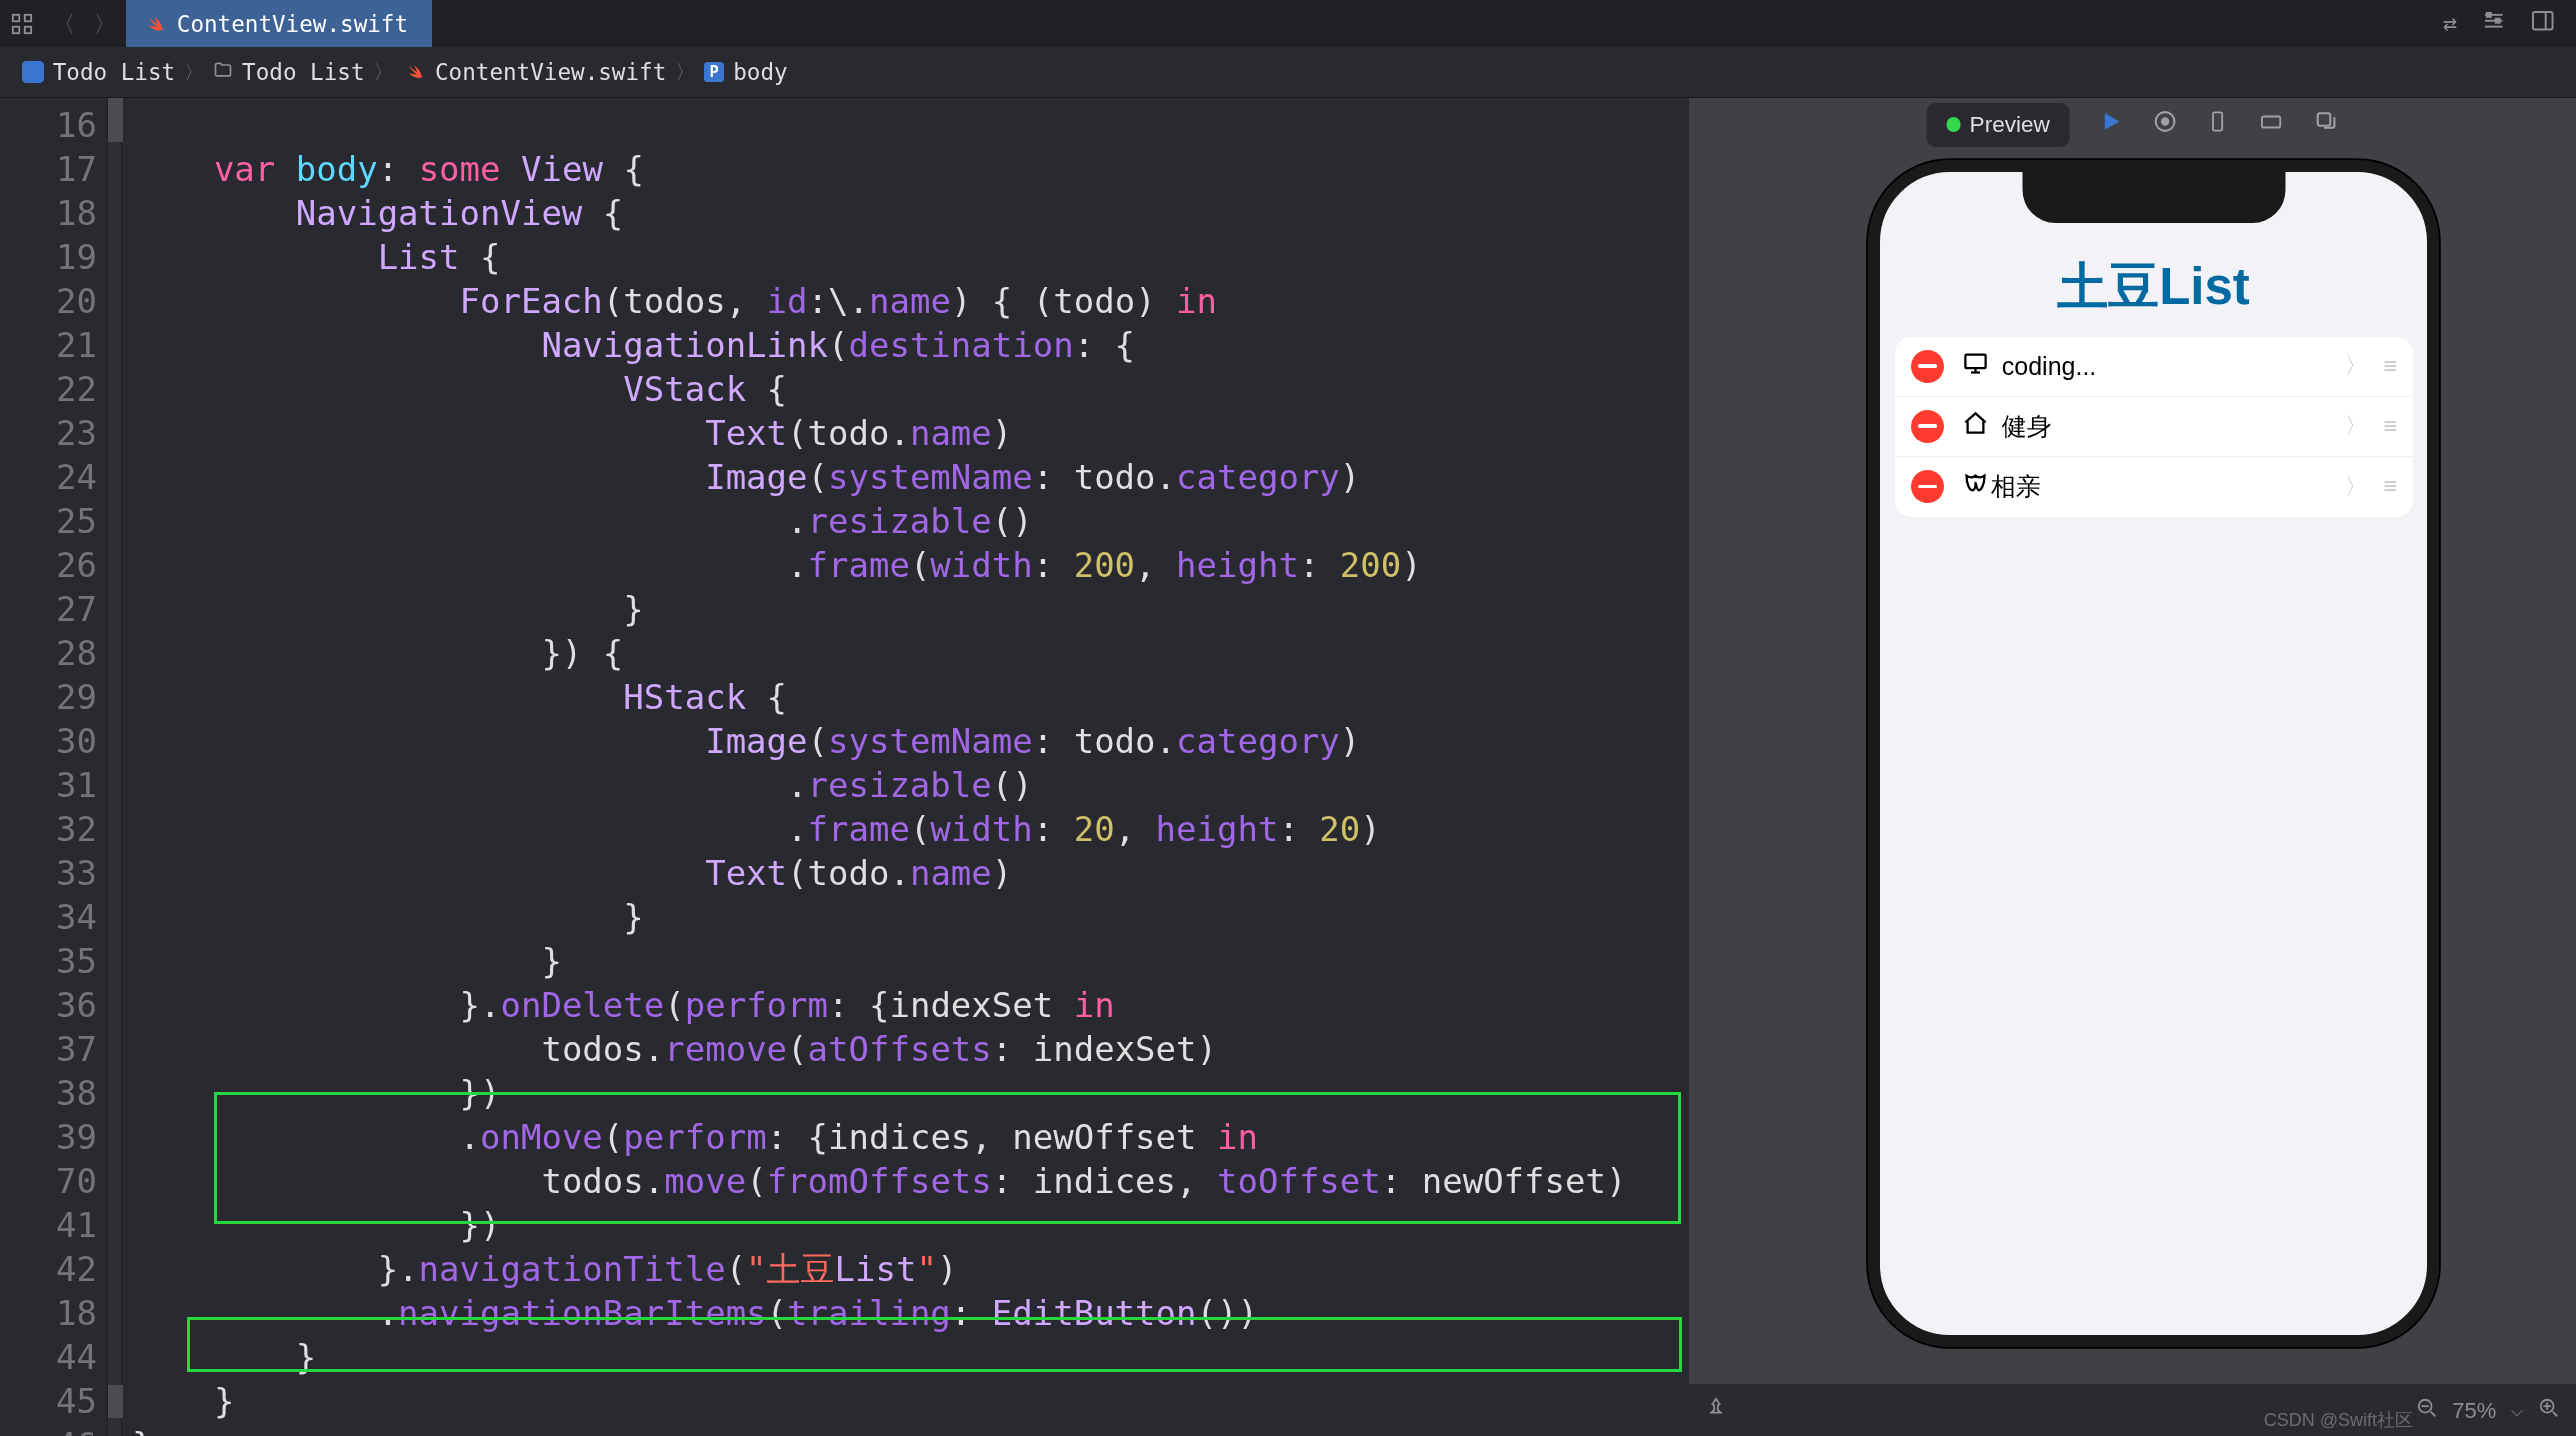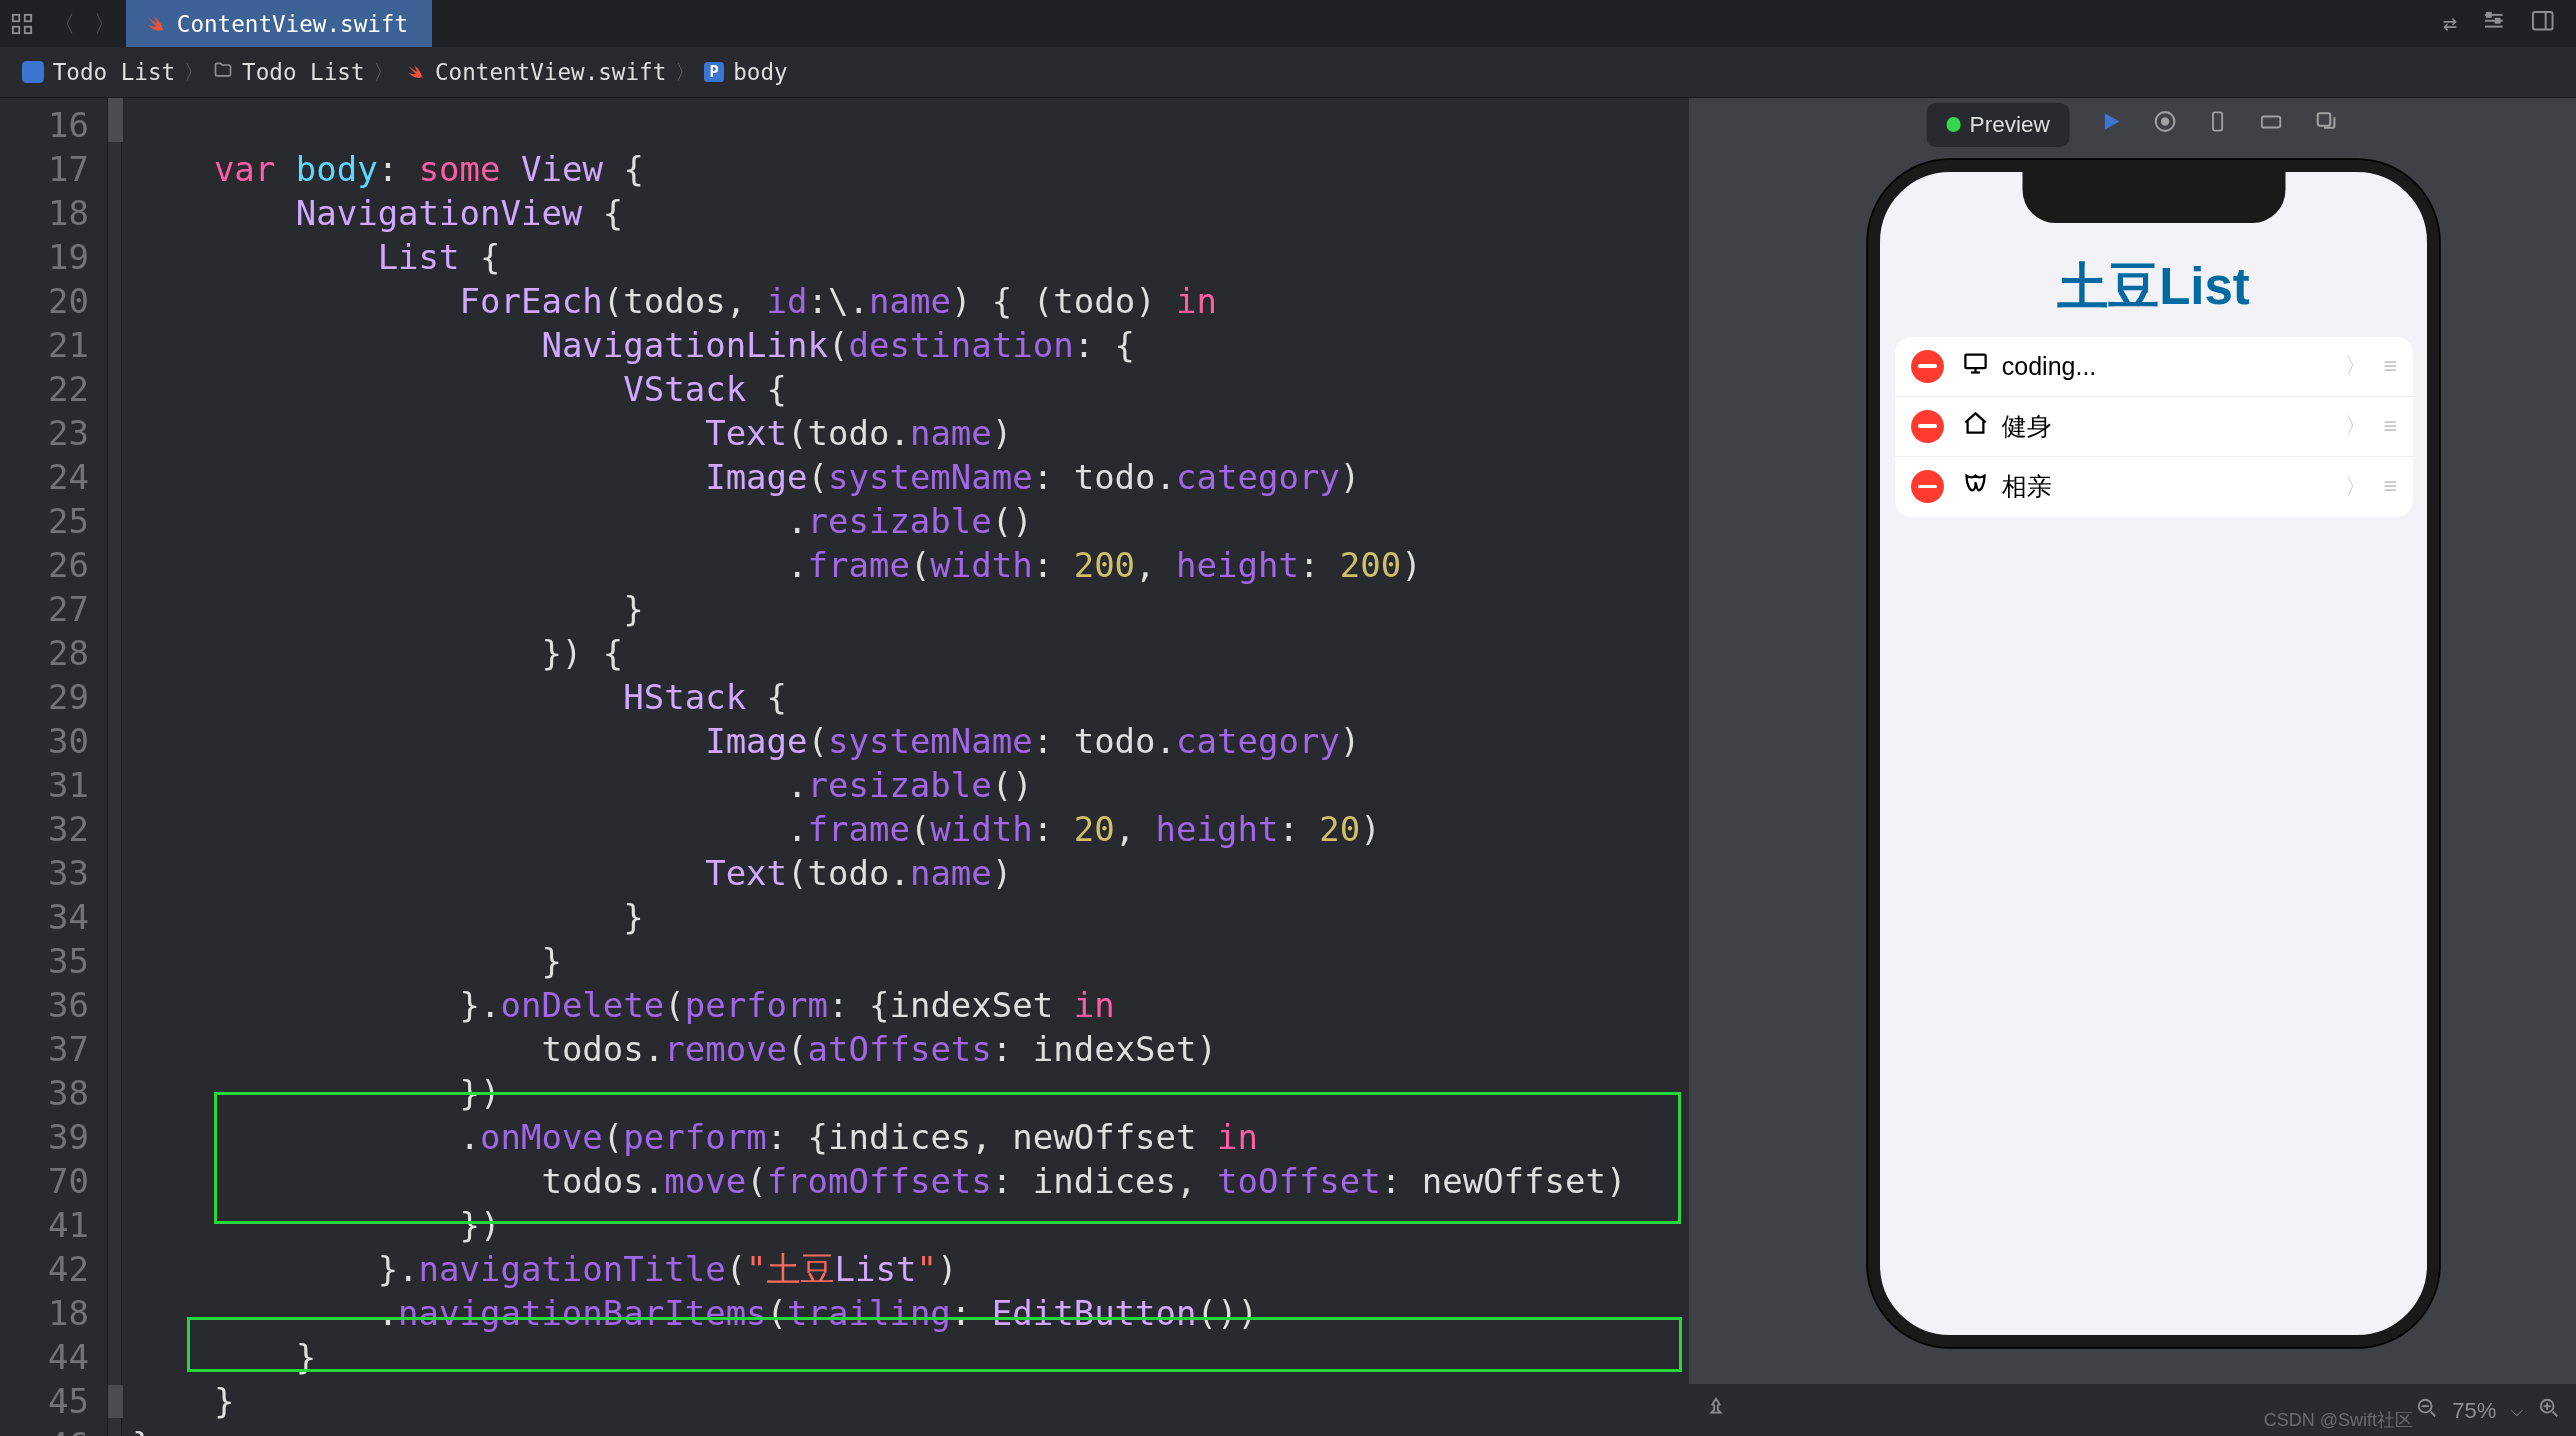--- a/index.html
+++ b/index.html
@@ -91,21 +91,21 @@
   line-height: 44px;
 }
 .gutter {
   position: absolute;
   left: 0; top: 0;
   width: 107px;
   text-align: right;
   color: #747478;
   padding-top: 5.4px;
 }
-.gutter .ln { height: 44px; padding-right: 18px; }
+.gutter .ln { height: 44px; padding-right: 10px; }
 .fold-bar {
   position: absolute;
   left: 107px; top: 0;
   width: 14.5px; height: 100%;
   background: #2F3036;
   border-right: 1.8px solid #1d1e22;
   border-left: 1.8px solid #1d1e22;
 }
 .fold-marker {
   position: absolute;
@@ -452,21 +452,21 @@
                   </svg></span>
                 <span style="margin-left:11px">健身</span>
                 <span class="chev-r">〉</span>
                 <span class="hamb">≡</span>
               </div>
               <div class="todo-row">
                 <span class="del-btn"></span>
                 <span class="row-icon"><svg width="27" height="27" viewBox="0 0 24 24" fill="none" stroke="#000" stroke-width="2">
                     <path d="M4 5c0 8 3 13 5 13s3-3 3-6 1 6 3 6 5-5 5-13c-3 2-6 2-8 0-2 2-5 2-8 0z"></path>
                   </svg></span>
-                <span style="margin-left:11px">相亲</span>
+                <span style="">相亲</span>
                 <span class="chev-r">〉</span>
                 <span class="hamb">≡</span>
               </div>
             </div>
         </div>
       </div>
     </div>
 
     <div class="preview-status">
       <div class="ps-left">

